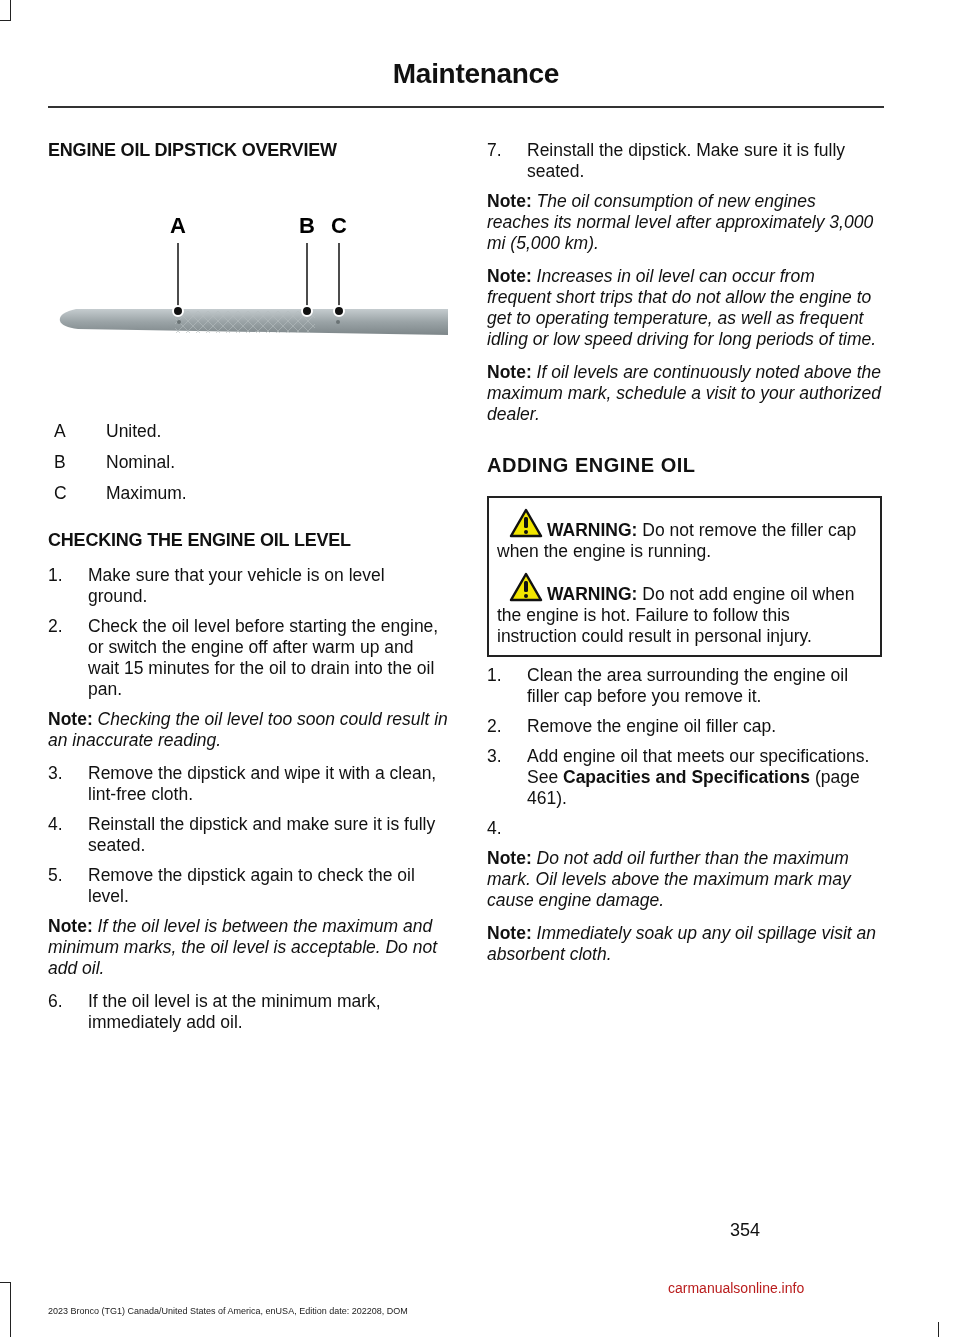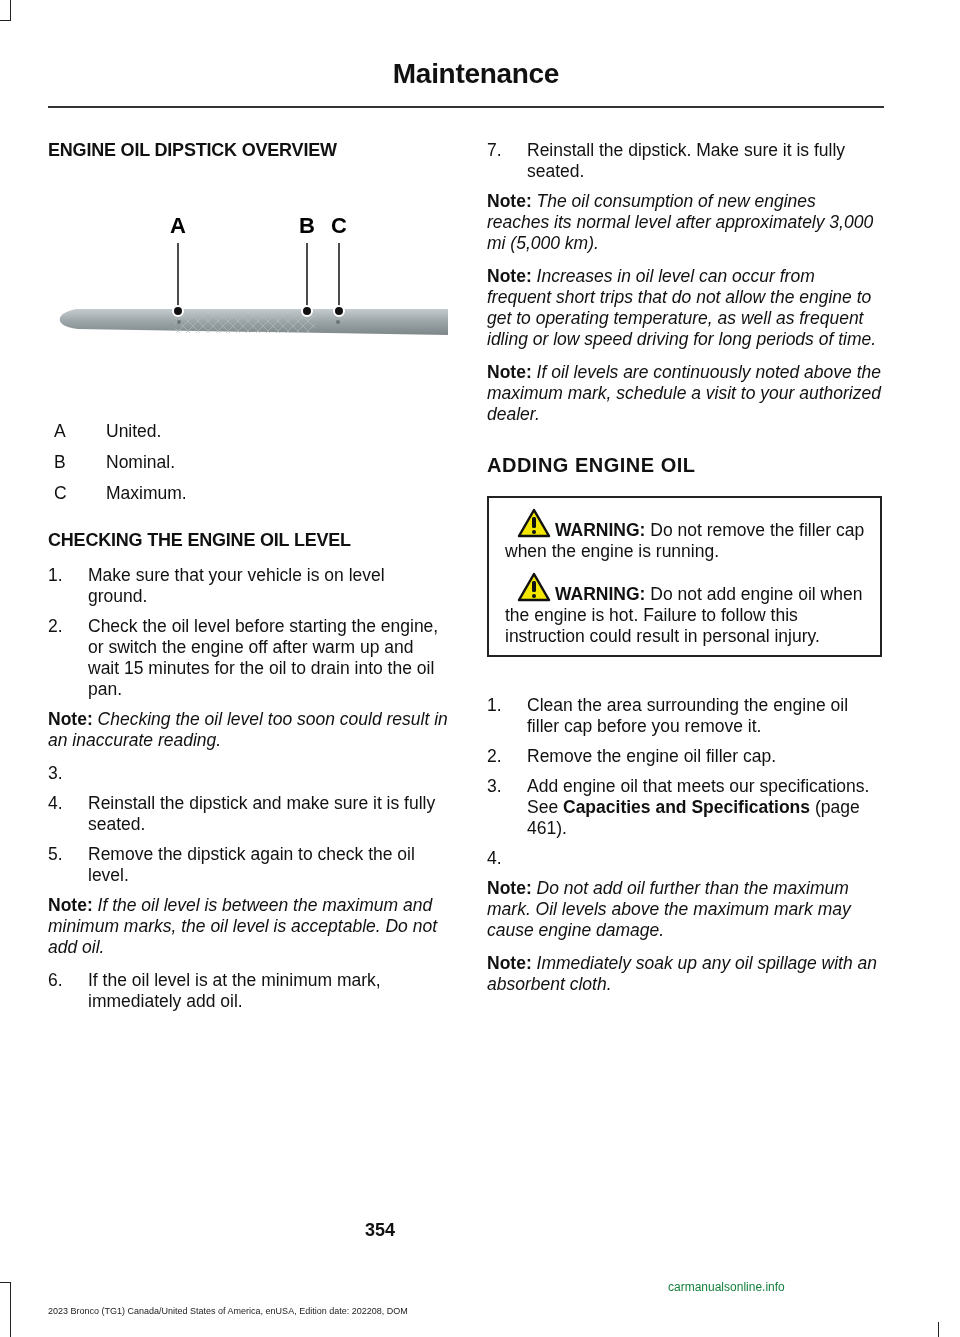--- a/index.html
+++ b/index.html
@@ -19,28 +19,28 @@
   h2 { font-size: 18px; font-weight: bold; margin: 0 0 14px 0; letter-spacing: -0.2px; }
   .figure { position: relative; height: 200px; margin: 40px 0 20px 0; }
   .legend-row { display: flex; margin-bottom: 10px; }
   .legend-row .k { width: 58px; padding-left: 6px; box-sizing: border-box; }
   .step { display: flex; margin: 0 0 9px 0; }
   .step .n { width: 40px; flex-shrink: 0; }
   .note { margin: 0 0 12px 0; }
   .note b { font-weight: bold; }
   .note i { font-style: italic; }
   p { margin: 0 0 12px 0; }
-  .warnbox { border: 2px solid #222; padding: 10px 8px 8px 16px; margin: 20px 0 38px 0; }
+  .warnbox { border: 2px solid #222; padding: 10px 8px 8px 8px; margin: 20px 0 8px 0; }
   .warn { margin-bottom: 10px; }
   .warn:last-child { margin-bottom: 0; }
   .warn svg { vertical-align: -2px; margin-left: 12px; margin-right: 4px; }
   .warn .lbl { font-weight: bold; }
-  .page-num { position: absolute; top: 1220px; width: 760px; text-align: center; font-size: 18px; font-weight: bold; }
+  .page-num { position: absolute; top: 1220px; width: 760px; text-align: right; font-size: 18px; }
   .footer { position: absolute; left: 48px; top: 1306px; font-size: 9px; color: #222; }
-  .watermark { position: absolute; left: 668px; top: 1280px; font-size: 12px; color: #15803d; }
+  .watermark { position: absolute; left: 668px; top: 1280px; font-size: 14px; color: #b91c1c; }
 </style>
 </head>
 <body>
 
 <div class="crop tl"></div>
 <div class="crop bl"></div>
 <div class="crop br"></div>
 
 <div class="header-title">Maintenance</div>
 <div class="header-rule"></div>
@@ -97,20 +97,21 @@
       <span class="n">1.</span>
       <span>Make sure that your vehicle is on level ground.</span>
     </div>
   <div class="step">
       <span class="n">2.</span>
       <span>Check the oil level before starting the engine, or switch the engine off after warm up and wait 15 minutes for the oil to drain into the oil pan.</span>
     </div>
   <div class="note"><b>Note:</b><i> Checking the oil level too soon could result in an inaccurate reading.</i></div>
   <div class="step">
       <span class="n">3.</span>
+      <span>Remove the dipstick and wipe it with a clean, lint-free cloth.</span>
     </div>
   <div class="step">
       <span class="n">4.</span>
       <span>Reinstall the dipstick and make sure it is fully seated.</span>
     </div>
   <div class="step">
       <span class="n">5.</span>
       <span>Remove the dipstick again to check the oil level.</span>
     </div>
   <div class="note"><b>Note:</b><i>  If the oil level is between the maximum and minimum marks, the oil level is acceptable.  Do not add oil.</i></div>
@@ -157,18 +158,18 @@
       <span>Remove the engine oil filler cap.</span>
     </div>
   <div class="step">
       <span class="n">3.</span>
       <span><span>Add engine oil that meets our specifications.   See </span><b>Capacities and Specifications</b><span> (page 461).</span></span>
     </div>
   <div class="step">
       <span class="n">4.</span>
     </div>
   <div class="note"><b>Note:</b><i>  Do not add oil further than the maximum mark.  Oil levels above the maximum mark may cause engine damage.</i></div>
-  <div class="note"><b>Note:</b><i> Immediately soak up any oil spillage with an absorbent cloth.</i></div>
+  <div class="note"><b>Note:</b><i> Immediately soak up any oil spillage visit an absorbent cloth.</i></div>
 </div>
 
 <div class="page-num">354</div>
 <div class="footer">2023 Bronco (TG1) Canada/United States of America, enUSA, Edition date: 202208, DOM</div>
 <div class="watermark">carmanualsonline.info</div>
 
 </body></html>

